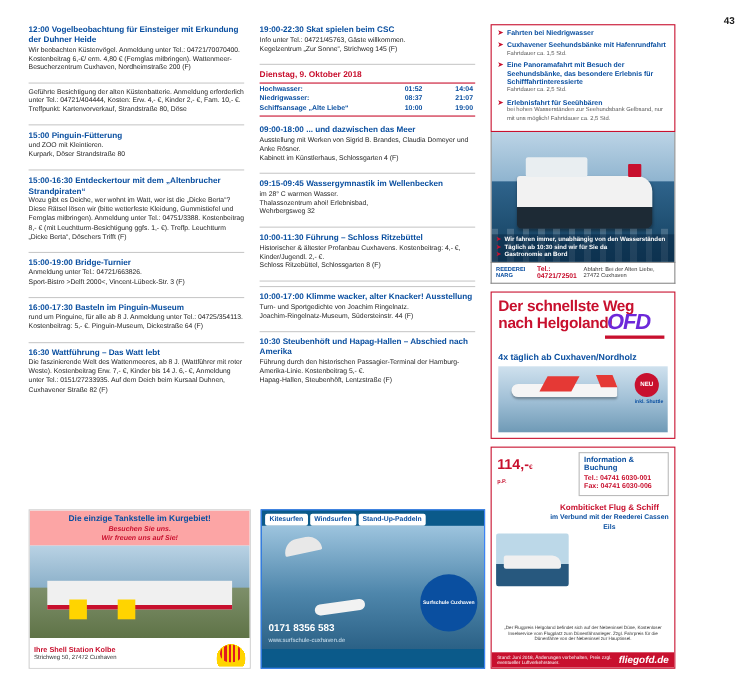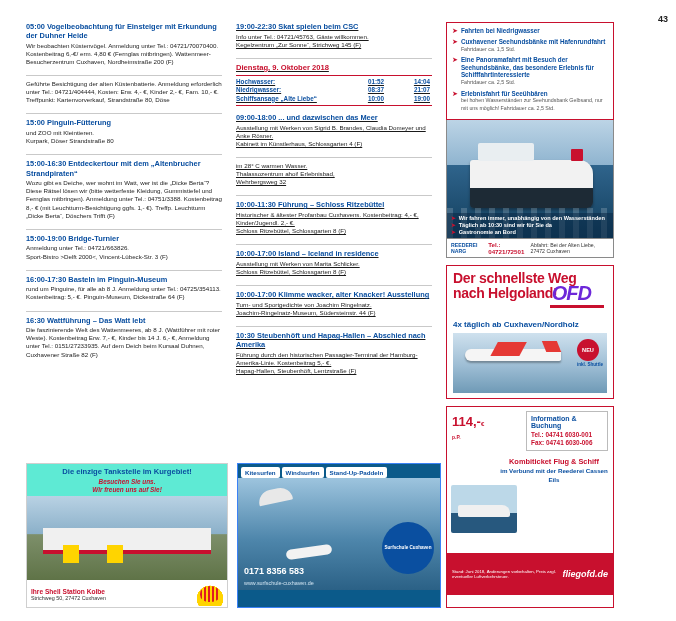--- a/index.html
+++ b/index.html
@@ -14,21 +14,21 @@
   }
   .page{position:relative;width:676px;height:621px;}
   .pagenum{
     position:absolute;right:8px;top:14px;
     font-size:9px;font-weight:bold;color:#222;
   }
 
   
   .col{position:absolute;top:22px;}
   .col1{left:26px;width:196px;}
-  .col2{left:236px;width:196px;text-decoration:underline;}
+  .col2{left:236px;width:196px;}
   .col3{left:446px;width:168px;}
 
   .entry{margin-bottom:9px;}
   .entry .hd{
     color:#0a4fa0;font-weight:bold;font-size:7.4px;line-height:9.2px;
     margin-bottom:1.5px;
   }
   .entry .bd{
     color:#1c1c1c;font-size:6.2px;line-height:8.1px;
   }
@@ -159,30 +159,30 @@
     position:absolute;left:4px;top:78px;width:66px;height:48px;
     background:linear-gradient(#bcd8e8 0 58%,#27587e 58% 100%);border-radius:2px;
   }
   .cassen .boat:after{
     content:"";position:absolute;left:10%;top:40%;width:80%;height:26%;background:#f0f0f0;border-radius:2px 8px 2px 2px;
   }
   .cassen .fine{
     position:absolute;left:5px;right:5px;bottom:24px;font-size:4.2px;line-height:5px;color:#333;text-align:center;
   }
   .cassen .bottombar{
-    position:absolute;left:0;right:0;bottom:12px;background:#c8102e;color:#fff;
-    display:flex;align-items:center;justify-content:flex-start;padding:16px 5px;
+    position:absolute;left:0;right:0;bottom:0;background:#c8102e;color:#fff;
+    display:flex;align-items:center;justify-content:flex-start;padding:2px 5px;
   }
   .cassen .bottombar .lft{font-size:4.3px;line-height:5px;}
   .cassen .bottombar .rgt{font-weight:bold;font-style:italic;font-size:9px;}
 
   
   .bottomrow{position:absolute;left:26px;top:460px;width:626px;height:152px;}
   .adA{position:absolute;left:0;top:3px;width:200px;height:143px;border:1px solid #cfcfcf;overflow:hidden;background:#fff;}
-  .adA .top{background:#5eead4;padding:3px 4px;text-align:center;}
+  .adA .top{background:#fca5a5;padding:3px 4px;text-align:center;}
   .adA .top .t1{color:#0a4fa0;font-weight:bold;font-size:7.6px;}
   .adA .top .t2{color:#c8102e;font-style:italic;font-weight:bold;font-size:6.4px;line-height:7.6px;margin-top:2px;}
   .adA .img{height:84px;background:linear-gradient(#b9d2e4,#8bb0c9 45%,#7d8f6a 46%,#5f7347);position:relative;}
   .adA .img .roof{position:absolute;left:8%;top:38%;width:84%;height:26%;background:#f0f0f0;border-bottom:4px solid #c8102e;}
   .adA .img .pump{position:absolute;left:18%;top:58%;width:8%;height:22%;background:#ffd400;}
   .adA .img .pump2{position:absolute;left:40%;top:58%;width:8%;height:22%;background:#ffd400;}
   .adA .bot{background:#fff;padding:2px 4px;display:flex;align-items:center;justify-content:space-between;}
   .adA .bot .txt .n{color:#c8102e;font-weight:bold;font-size:6.6px;}
   .adA .bot .txt .a{color:#333;font-size:5.4px;}
   .adA .bot .shell{width:26px;height:24px;background:
@@ -207,21 +207,21 @@
 </head>
 <body>
 
 <div class="page">
 
   <div class="pagenum">43</div>
 
   <div class="col col1">
 
     <div class="entry">
-      <div class="hd">05:00  Vogelbeobachtung für Einsteiger mit Erkundung der Duhner Heide</div>
+      <div class="hd">12:00  Vogelbeobachtung für Einsteiger mit Erkundung der Duhner Heide</div>
       <div class="bd">Wir beobachten Küstenvögel. Anmeldung unter Tel.: 04721/70070400. Kostenbeitrag 6,-€/ erm. 4,80 € (Fernglas mitbringen). Wattenmeer-Besucherzentrum Cuxhaven, Nordheimstraße 200 (F)</div>
     </div>
     <div class="rule"></div>
 
     <div class="entry">
       <div class="bd">Geführte Besichtigung der alten Küstenbatterie. Anmeldung erforderlich unter Tel.: 04721/404444, Kosten: Erw. 4,- €, Kinder 2,- €, Fam. 10,- €. Treffpunkt: Kartenvorverkauf, Strandstraße 80, Döse</div>
     </div>
     <div class="rule"></div>
 
     <div class="entry">
@@ -287,38 +287,34 @@
     </div>
 
     <div class="entry">
       <div class="hd">09:00-18:00 ... und dazwischen das Meer</div>
       <div class="bd" style="white-space:pre-line">Ausstellung mit Werken von Sigrid B. Brandes, Claudia Domeyer und Anke Rösner.
 Kabinett im Künstlerhaus, Schlossgarten 4 (F)</div>
     </div>
     <div class="rule"></div>
 
     <div class="entry">
+      <div class="hd">09:15-09:45 Wassergymnastik im Wellenbecken</div>
       <div class="bd" style="white-space:pre-line">im 28° C warmen Wasser.
 Thalassozentrum ahoi! Erlebnisbad,
 Wehrbergsweg 32</div>
     </div>
     <div class="rule"></div>
 
     <div class="entry">
       <div class="hd">10:00-11:30 Führung – Schloss Ritzebüttel</div>
       <div class="bd" style="white-space:pre-line">Historischer &amp; ältester Profanbau Cuxhavens. Kostenbeitrag: 4,- €, Kinder/Jugendl. 2,- €.
 Schloss Ritzebüttel, Schlossgarten 8 (F)</div>
     </div>
     <div class="rule"></div>
 
-    <div class="entry">
-      <div class="hd">10:00-17:00 Island – Iceland in residence</div>
-      <div class="bd" style="white-space:pre-line">Ausstellung mit Werken von Marita Schlicker.
-Schloss Ritzebüttel, Schlossgarten 8 (F)</div>
-    </div>
     <div class="rule"></div>
 
     <div class="entry">
       <div class="hd">10:00-17:00 Klimme wacker, alter Knacker! Ausstellung</div>
       <div class="bd" style="white-space:pre-line">Turn- und Sportgedichte von Joachim Ringelnatz.
 Joachim-Ringelnatz-Museum, Südersteinstr. 44 (F)</div>
     </div>
     <div class="rule"></div>
 
     <div class="entry">

